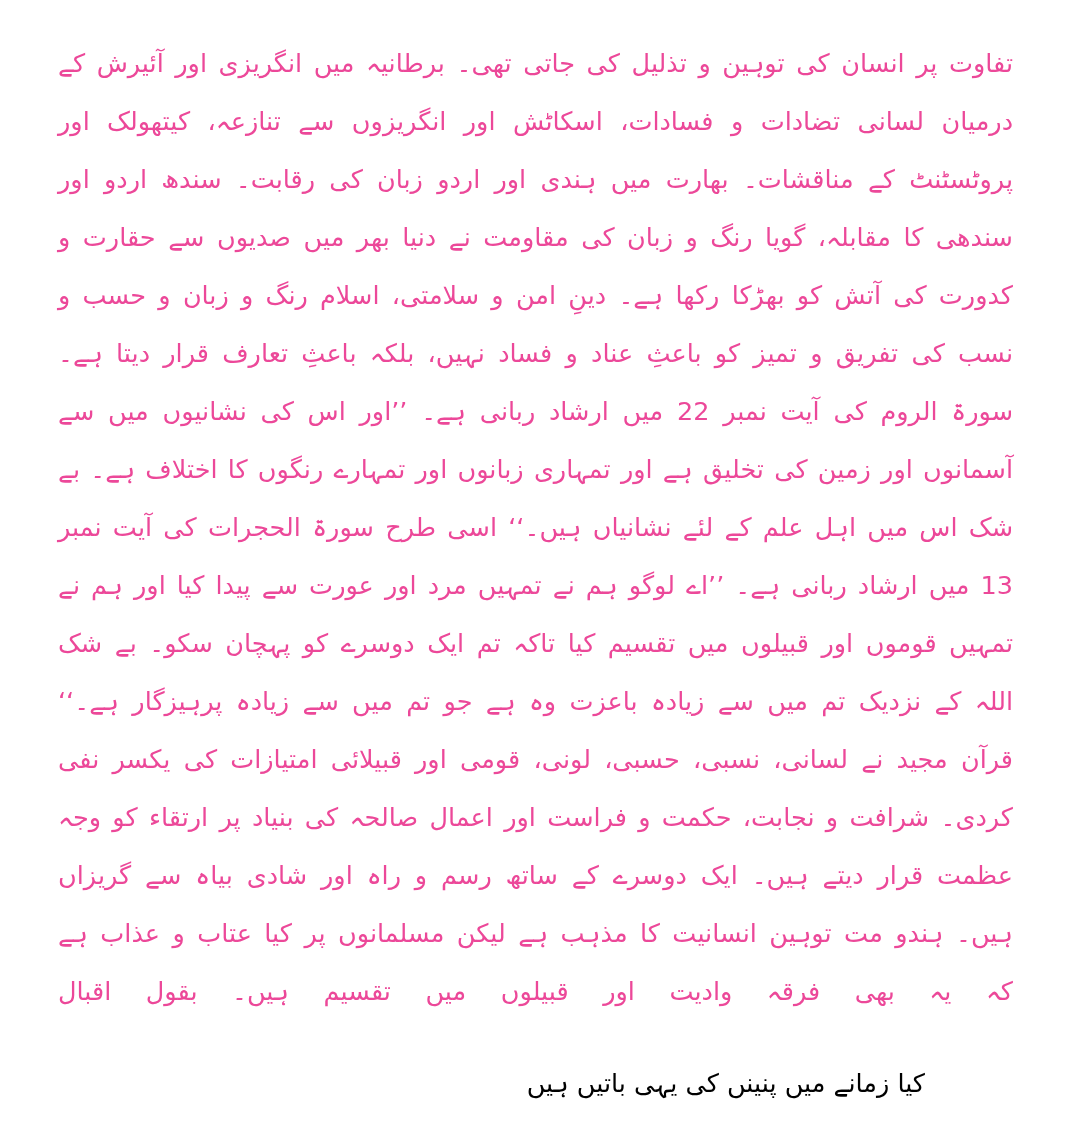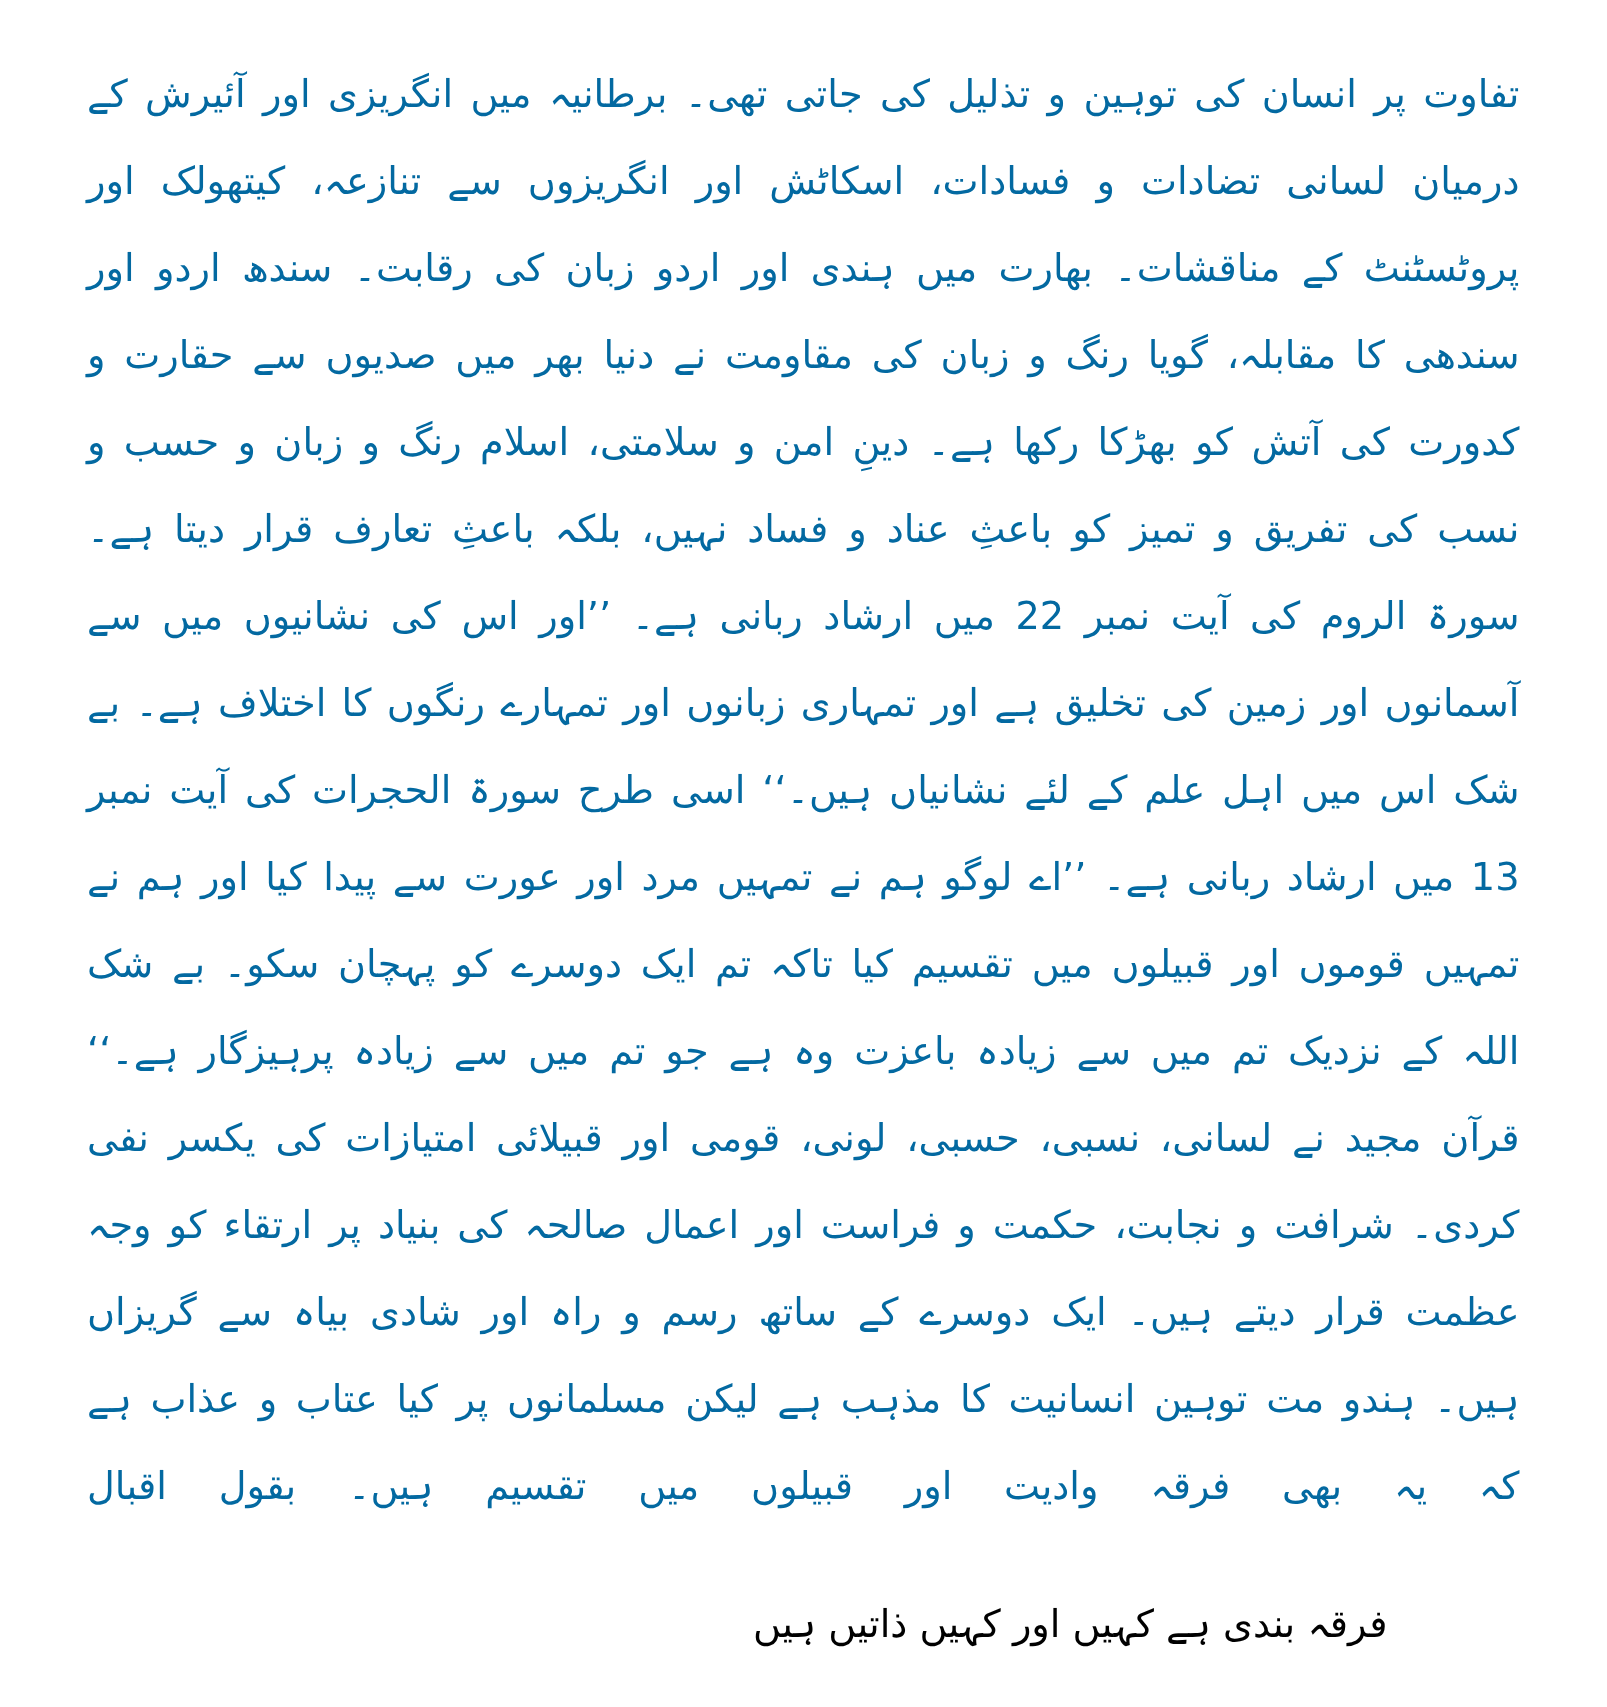--- a/index.html
+++ b/index.html
@@ -23,21 +23,21 @@
     direction: rtl;
   }
   .body-text {
     direction: rtl;
     text-align: justify;
     text-align-last: justify;
     font-size: 25.5px;
     line-height: 58px;
     letter-spacing: 0px;
     word-spacing: 2px;
-    color: #0369a1;
+    color: #ec4899;
     margin: 0;
     padding: 0;
   }
   .couplet-block {
     direction: rtl;
     margin-top: 34px;
   }
   .couplet-line {
     direction: rtl;
     text-align: right;
@@ -52,17 +52,16 @@
   }
 </style>
 </head>
 <body>
 
 <div class="page">
 
   <p class="body-text">تفاوت پر انسان کی توہین و تذلیل کی جاتی تھی۔ برطانیہ میں انگریزی اور آئیرش کے درمیان لسانی تضادات و فسادات، اسکاٹش اور انگریزوں سے تنازعہ، کیتھولک اور پروٹسٹنٹ کے مناقشات۔ بھارت میں ہندی اور اردو زبان کی رقابت۔ سندھ اردو اور سندھی کا مقابلہ، گویا رنگ و زبان کی مقاومت نے دنیا بھر میں صدیوں سے حقارت و کدورت کی آتش کو بھڑکا رکھا ہے۔ دینِ امن و سلامتی، اسلام رنگ و زبان و حسب و نسب کی تفریق و تمیز کو باعثِ عناد و فساد نہیں، بلکہ باعثِ تعارف قرار دیتا ہے۔ سورۃ الروم کی آیت نمبر 22 میں ارشاد ربانی ہے۔ ’’اور اس کی نشانیوں میں سے آسمانوں اور زمین کی تخلیق ہے اور تمہاری زبانوں اور تمہارے رنگوں کا اختلاف ہے۔ بے شک اس میں اہل علم کے لئے نشانیاں ہیں۔‘‘ اسی طرح سورۃ الحجرات کی آیت نمبر 13 میں ارشاد ربانی ہے۔ ’’اے لوگو ہم نے تمہیں مرد اور عورت سے پیدا کیا اور ہم نے تمہیں قوموں اور قبیلوں میں تقسیم کیا تاکہ تم ایک دوسرے کو پہچان سکو۔ بے شک اللہ کے نزدیک تم میں سے زیادہ باعزت وہ ہے جو تم میں سے زیادہ پرہیزگار ہے۔‘‘ قرآن مجید نے لسانی، نسبی، حسبی، لونی، قومی اور قبیلائی امتیازات کی یکسر نفی کردی۔ شرافت و نجابت، حکمت و فراست اور اعمال صالحہ کی بنیاد پر ارتقاء کو وجہ عظمت قرار دیتے ہیں۔ ایک دوسرے کے ساتھ رسم و راہ اور شادی بیاہ سے گریزاں ہیں۔ ہندو مت توہین انسانیت کا مذہب ہے لیکن مسلمانوں پر کیا عتاب و عذاب ہے کہ یہ بھی فرقہ وادیت اور قبیلوں میں تقسیم ہیں۔ بقول اقبال</p>
 
   <div class="couplet-block">
-    <div class="couplet-line">فرقہ بندی ہے کہیں اور کہیں ذاتیں ہیں</div>
     <div class="couplet-line">کیا زمانے میں پنینں کی یہی باتیں ہیں</div>
   </div>
 
 </div>
 
 </body></html>

